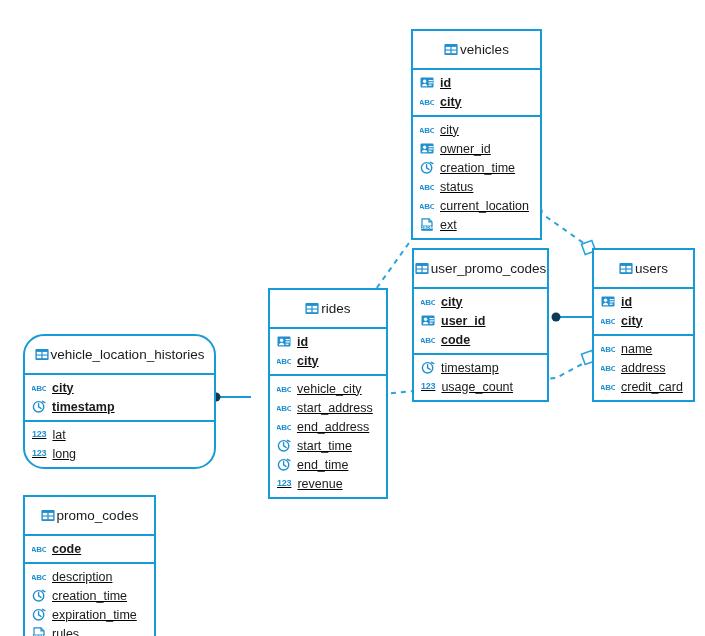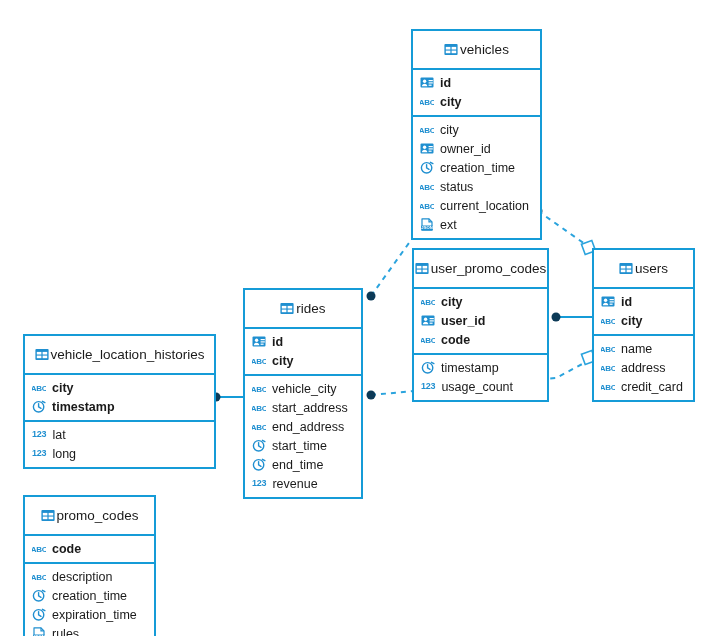--- a/index.html
+++ b/index.html
@@ -7,21 +7,21 @@
        font-family:"Liberation Sans",sans-serif;}
   #canvas{position:absolute;left:0;top:0;width:705px;height:636px;}
   svg.links{position:absolute;left:0;top:0;width:705px;height:636px;pointer-events:none;}
 
   .table-box{position:absolute;background:#ffffff;border:2px solid #159bd7;
              box-sizing:border-box;}
   .tbl-header{display:flex;align-items:center;justify-content:center;gap:2px;
               height:39px;border-bottom:2px solid #159bd7;box-sizing:border-box;
               padding:0 8px;}
   .tbl-title{font-size:13.5px;color:#1a1a1a;white-space:nowrap;}
-  .tbl-section{padding:3px 16px 4px 0;}
+  .tbl-section{padding:3px 16px 4px 0;text-decoration:underline;}
   .tbl-section.pk{border-bottom:2px solid #159bd7;}
   .col-row{display:flex;align-items:center;gap:6px;height:19px;padding:0 7px;
            white-space:nowrap;}
   .col-name{font-size:12.5px;color:#1a1a1a;}
   .col-row.key .col-name{font-weight:bold;}
 
   .ico{width:14px;height:13px;flex:0 0 14px;display:block;}
   .num123{font-size:9px;font-weight:bold;color:#1f8fd0;letter-spacing:-0.2px;
           flex:0 0 14px;line-height:13px;}
 </style>
@@ -236,21 +236,21 @@
             <span class="col-name">address</span>
           </div>
           <div class="col-row">
             <svg class="ico" viewBox="0 0 14 13">
               <text x="7" y="9.6" fill="#1f8fd0" text-anchor="middle" font-family="&quot;Liberation Sans&quot;, sans-serif" font-size="8" font-weight="bold" letter-spacing="-0.3">ABC</text>
             </svg>
             <span class="col-name">credit_card</span>
           </div>
         </div>
       </div>
-      <div class="table-box" style="left: 243px; top: 288px; width: 120px;">
+      <div class="table-box" style="left: 268px; top: 288px; width: 120px;">
         <div class="tbl-header">
           <svg class="ico" viewBox="0 0 14 12">
             <rect x="0.4" y="0.4" width="13.2" height="11.2" rx="1" fill="#1f8fd0"></rect>
             <rect x="1.8" y="3.4" width="4.6" height="2.6" fill="#fff"></rect>
             <rect x="7.6" y="3.4" width="4.6" height="2.6" fill="#fff"></rect>
             <rect x="1.8" y="7.1" width="4.6" height="2.6" fill="#fff"></rect>
             <rect x="7.6" y="7.1" width="4.6" height="2.6" fill="#fff"></rect>
           </svg>
           <span class="tbl-title">rides</span>
         </div>
@@ -307,21 +307,21 @@
               <path d="M10.4 1.3 L12.9 2.6" stroke="#1f8fd0" stroke-width="1.4" stroke-linecap="round"></path>
             </svg>
             <span class="col-name">end_time</span>
           </div>
           <div class="col-row">
             <span class="num123">123</span>
             <span class="col-name">revenue</span>
           </div>
         </div>
       </div>
-      <div class="table-box" style="left: 23px; top: 334px; width: 193px;">
+      <div class="table-box" style="left: 23px; top: 334px; width: 193px; border-radius: 21px;">
         <div class="tbl-header">
           <svg class="ico" viewBox="0 0 14 12">
             <rect x="0.4" y="0.4" width="13.2" height="11.2" rx="1" fill="#1f8fd0"></rect>
             <rect x="1.8" y="3.4" width="4.6" height="2.6" fill="#fff"></rect>
             <rect x="7.6" y="3.4" width="4.6" height="2.6" fill="#fff"></rect>
             <rect x="1.8" y="7.1" width="4.6" height="2.6" fill="#fff"></rect>
             <rect x="7.6" y="7.1" width="4.6" height="2.6" fill="#fff"></rect>
           </svg>
           <span class="tbl-title">vehicle_location_histories</span>
         </div>

